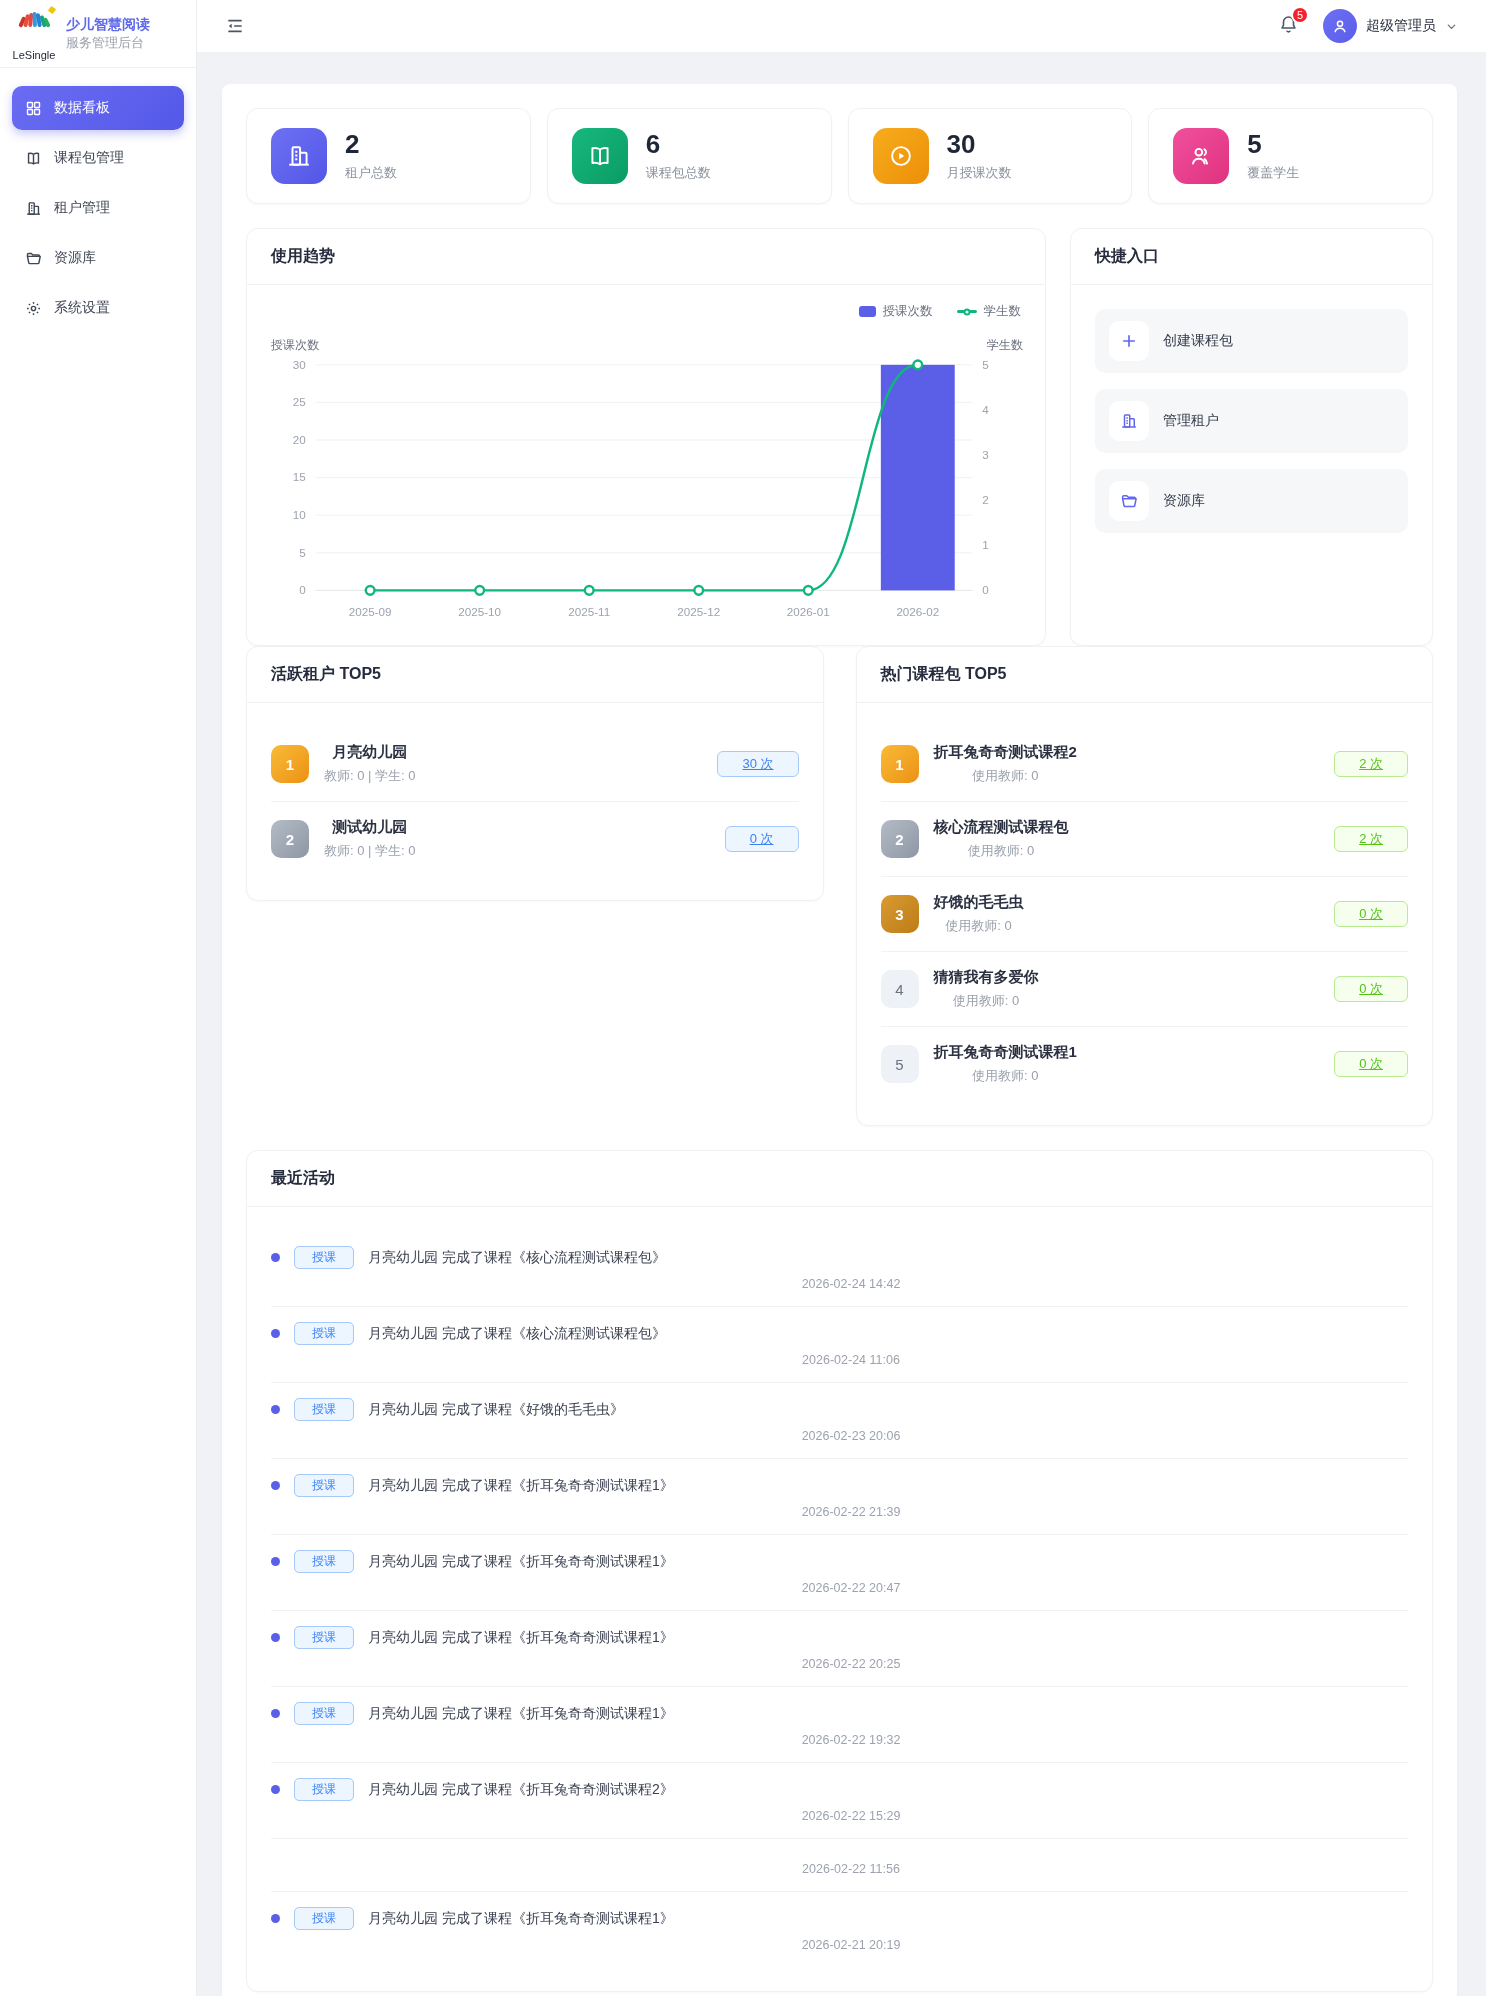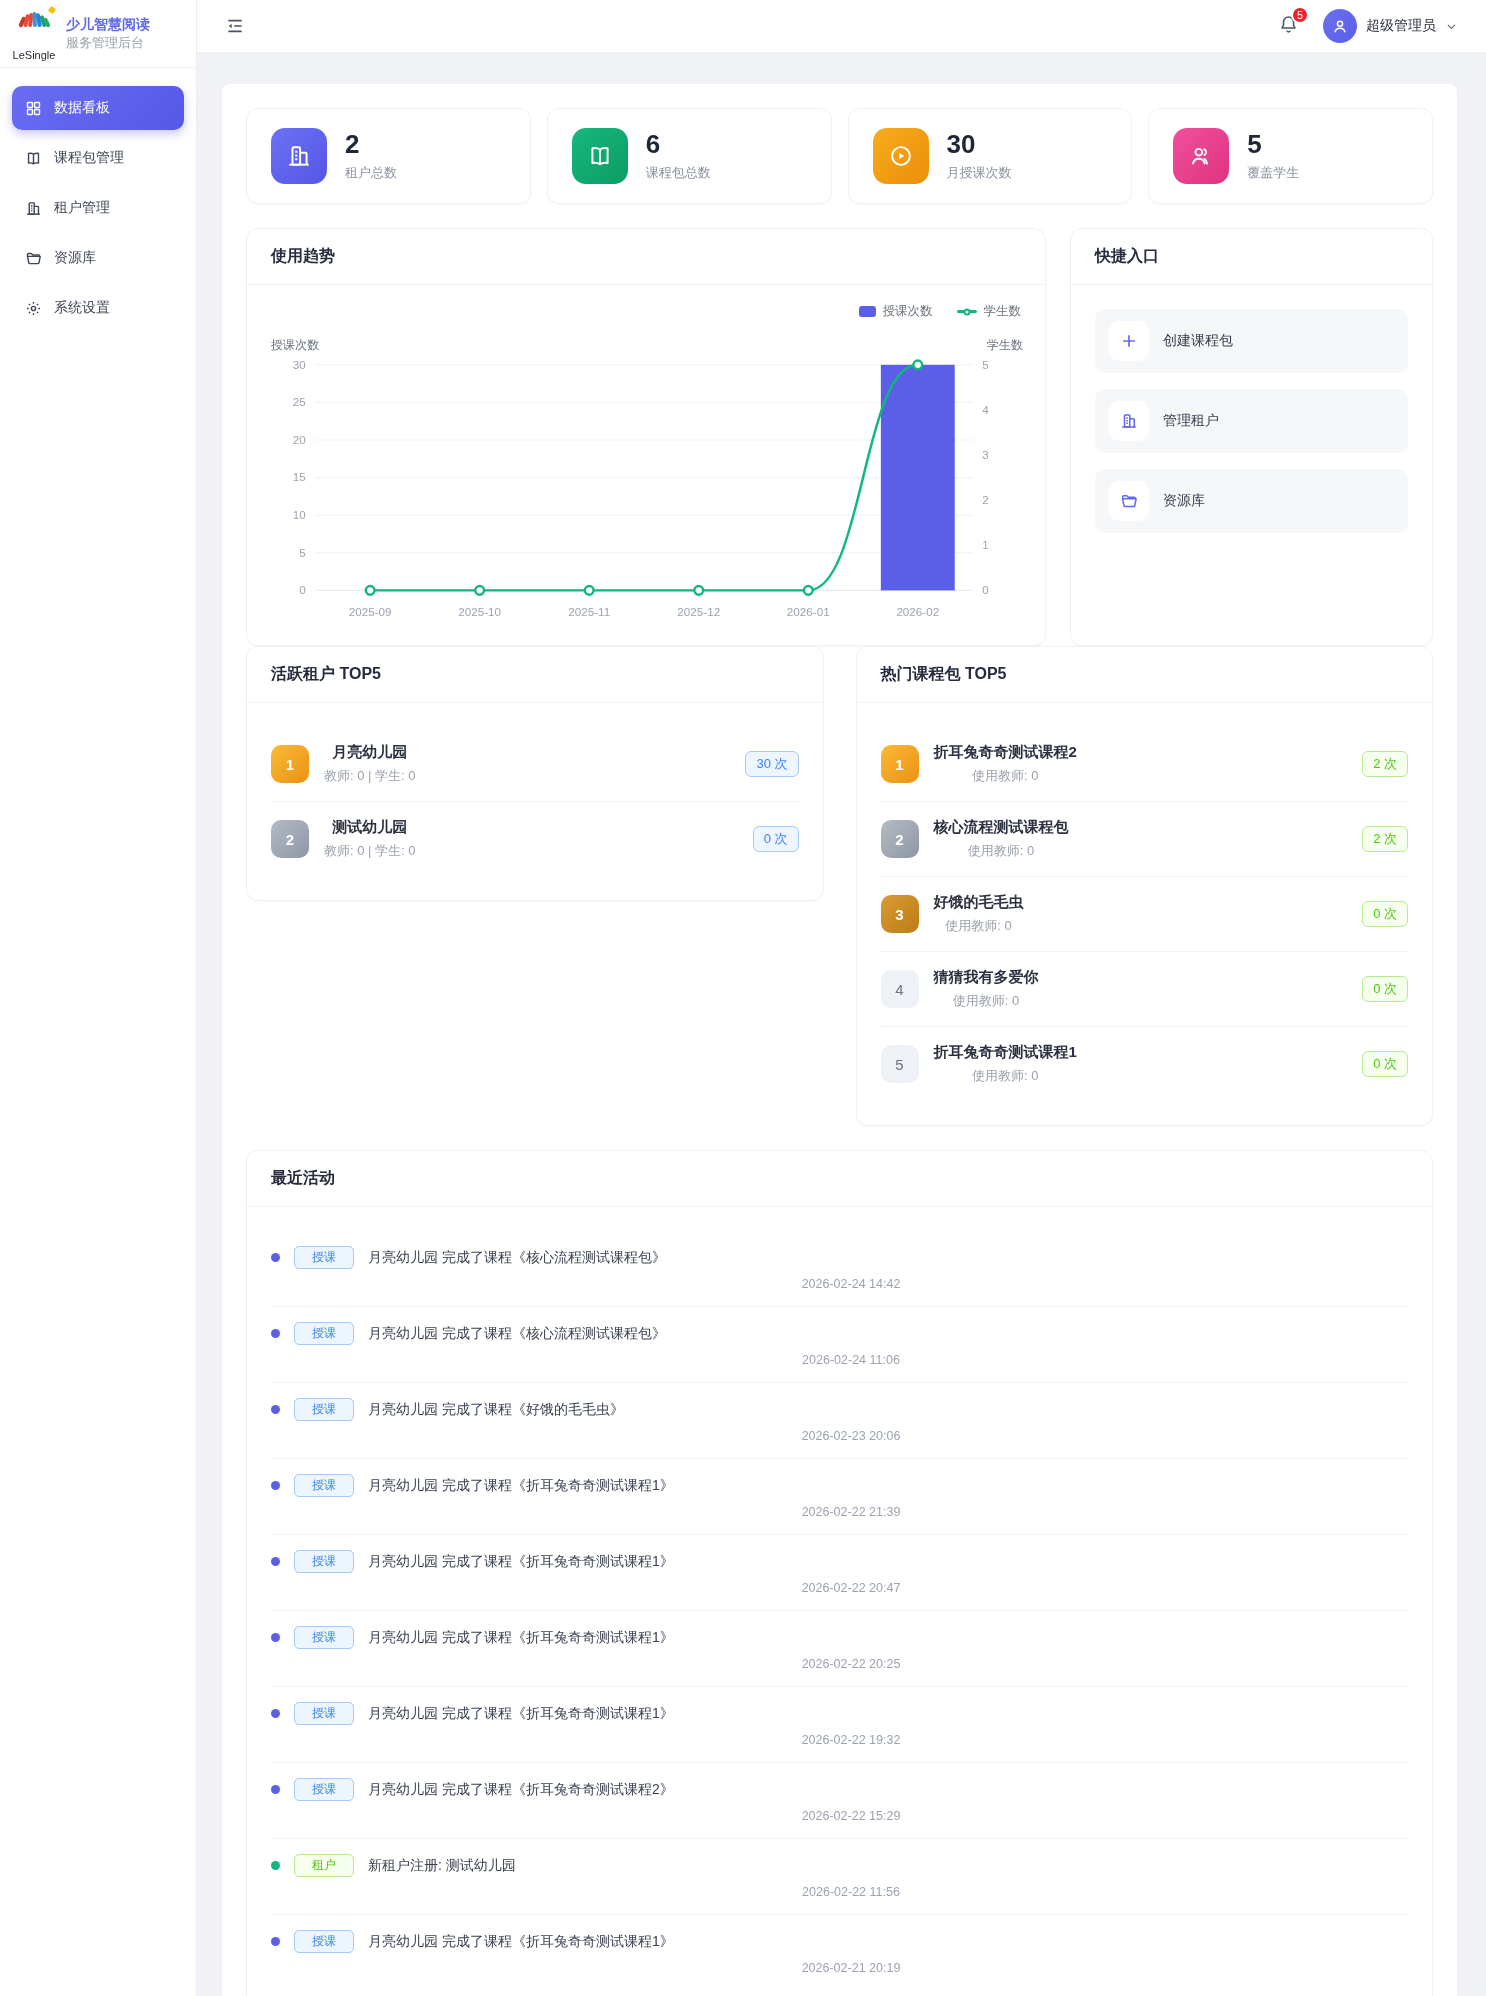--- a/index.html
+++ b/index.html
@@ -100,21 +100,21 @@
   .rank-item { display:flex; align-items:center; gap:15px; padding:16px 0; }
   .rank-item + .rank-item { border-top:1px solid #f1f2f4; }
   .rank-badge { width:38px; height:38px; border-radius:10px; display:flex; align-items:center;
                 justify-content:center; color:#fff; font-weight:bold; font-size:15px; flex:0 0 auto; }
   .rank-badge[data-variant="gold"]   { background:linear-gradient(135deg,#f9bb35,#ec9115); }
   .rank-badge[data-variant="silver"] { background:linear-gradient(135deg,#b3bbc6,#8d97a4); }
   .rank-badge[data-variant="bronze"] { background:linear-gradient(135deg,#da9b33,#bd7c16); }
   .rank-badge[data-variant="plain"]  { background:#eef1f5; color:#6b7280; font-weight:normal; }
   .rank-name { font-size:15px; font-weight:bold; color:#2b3140; }
   .rank-meta { font-size:13px; color:#9aa1ac; margin-top:5px; }
-  .count-badge { margin-left:auto; font-size:13px; padding:3px 10px; border-radius:6px; white-space:nowrap; }
+  .count-badge { margin-left:auto; font-size:13px; padding:3px 24px; border-radius:6px; white-space:nowrap;text-decoration:underline; }
   .panel-tenants .count-badge { color:#3b82f6; border:1px solid #a5c9f9; background:#edf5ff; }
   .panel-courses .count-badge { color:#52c41a; border:1px solid #b7eb8f; background:#f6ffed; }
 
   
   .activity-panel { margin-top:24px; }
   .act-item { padding:15px 0; border-bottom:1px solid #f1f2f4; }
   .act-item:last-child { border-bottom:none; }
   .act-line { display:flex; align-items:center; gap:14px; }
   .act-dot { width:9px; height:9px; border-radius:50%; background:#5b5fe8; flex:0 0 auto; }
   .act-dot[data-variant="green"] { background:#10b77c; }
@@ -521,25 +521,20 @@
         <div class="act-item">
           <div class="act-line">
             <span class="act-dot" data-variant="blue"></span>
             <span class="act-badge" data-variant="blue">授课</span>
             <span class="act-text">月亮幼儿园 完成了课程《折耳兔奇奇测试课程2》</span>
           </div>
           <div class="act-time">2026-02-22 15:29</div>
         </div>
 
         <div class="act-item">
-          <div class="act-line">
-            <span class="act-dot" data-variant="green"></span>
-            <span class="act-badge" data-variant="green">租户</span>
-            <span class="act-text">新租户注册: 测试幼儿园</span>
-          </div>
           <div class="act-time">2026-02-22 11:56</div>
         </div>
 
         <div class="act-item">
           <div class="act-line">
             <span class="act-dot" data-variant="blue"></span>
             <span class="act-badge" data-variant="blue">授课</span>
             <span class="act-text">月亮幼儿园 完成了课程《折耳兔奇奇测试课程1》</span>
           </div>
           <div class="act-time">2026-02-21 20:19</div>

